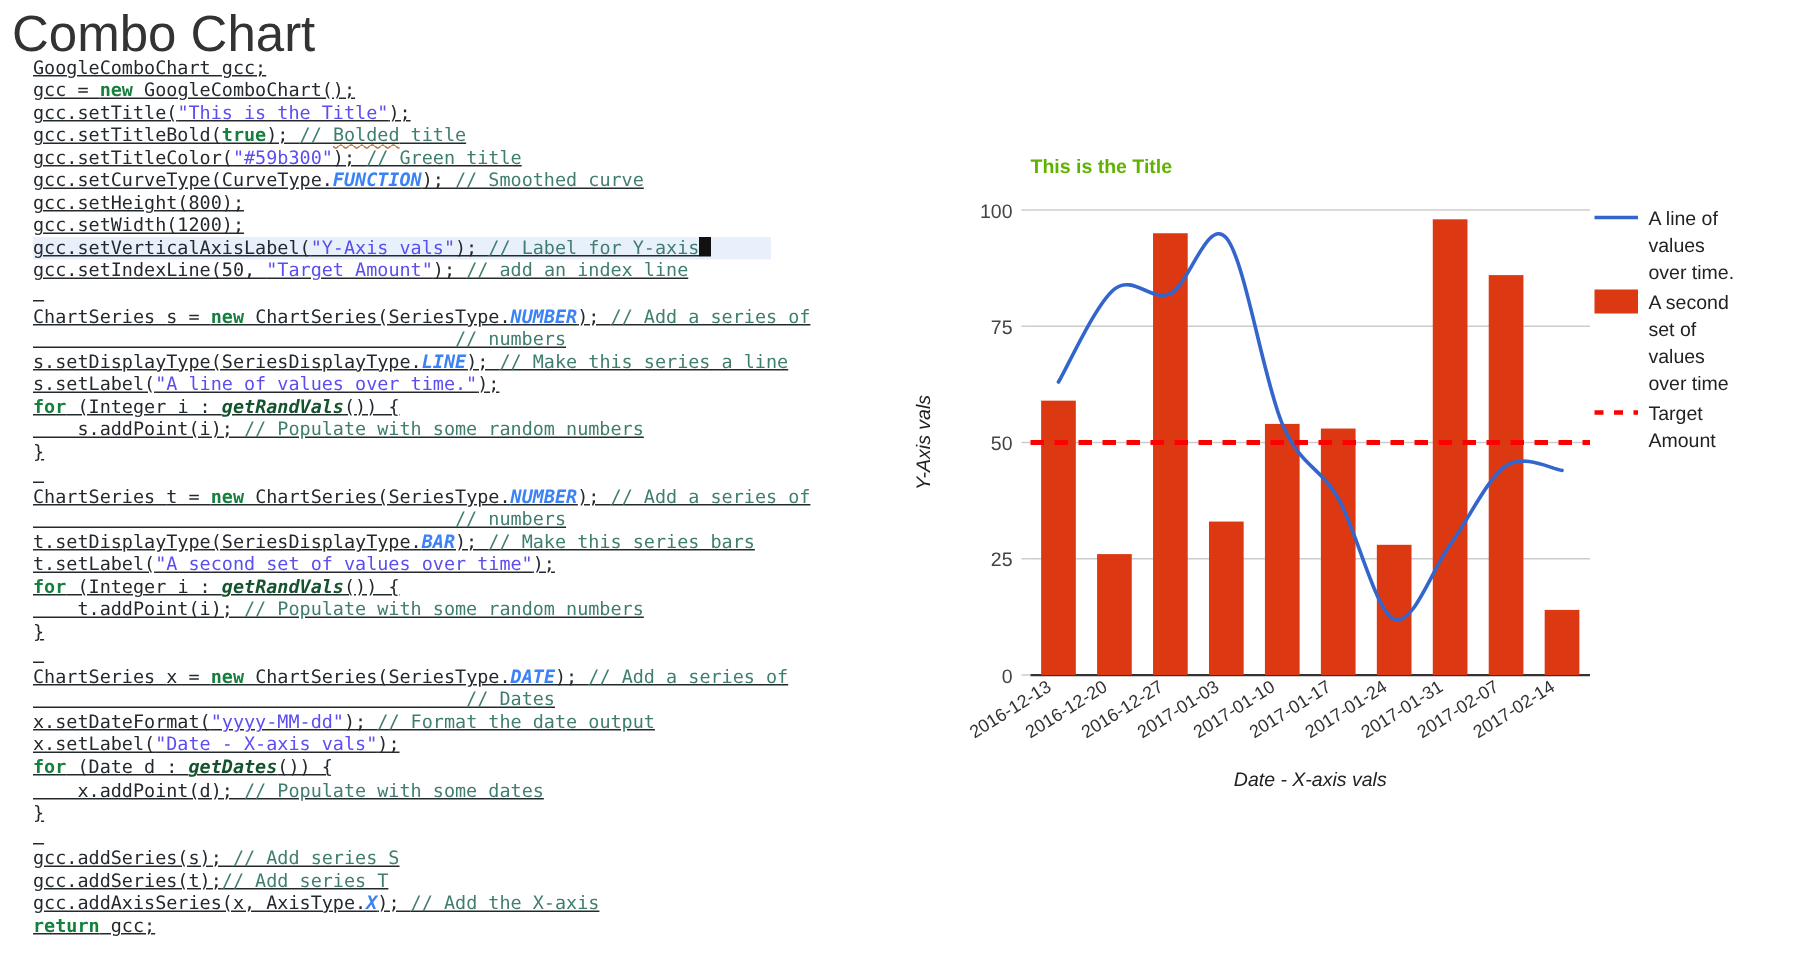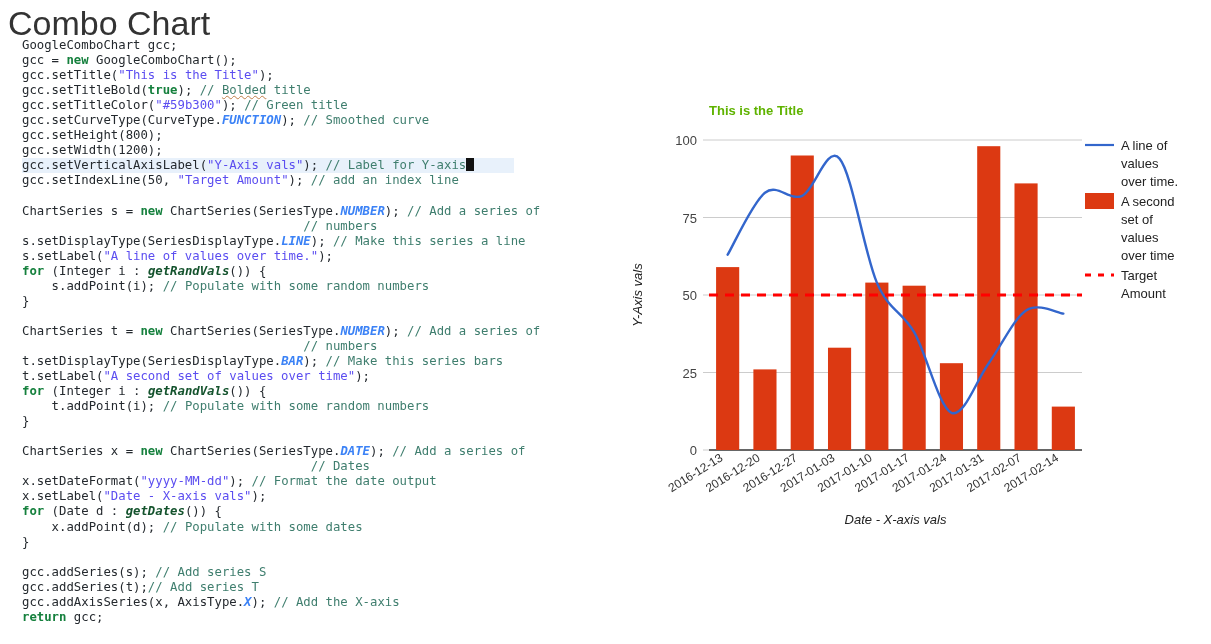--- a/index.html
+++ b/index.html
@@ -17,42 +17,42 @@
     letter-spacing:0px;
   }
 
   
   #code-block{
     position:absolute;left:22px;top:38px;width:500px;
     font-family:"DejaVu Sans Mono","Liberation Mono",monospace;
     font-size:12.3px;line-height:15.05px;
     color:#24292e;white-space:pre;
   }
-  .cl{display:block;height:15.05px;}
+  .cl{display:block;height:15.05px;text-decoration:underline;}
   .cl.hl{background:#e8f1fb;width:492px;}
   .tok-type{color:#24292e;}
   .tok-ident{color:#24292e;}
   .tok-kw{color:#15803d;font-weight:bold;}
   .tok-str{color:#5b4df0;}
   .tok-com{color:#3f7e6e;}
   .tok-enum{color:#3b82f6;font-style:italic;font-weight:bold;}
   .tok-fn{color:#14532d;font-style:italic;font-weight:bold;}
   .squig{
     text-decoration:underline;
     text-decoration-style:wavy;
     text-decoration-color:#c0804a;
     text-decoration-thickness:1px;
   }
   .caret{
     display:inline-block;width:8px;height:13px;background:#111;
     vertical-align:-2px;
   }
 
   
-  #chart-area{position:absolute;left:620px;top:0px;width:591px;height:644px;}
+  #chart-area{position:absolute;left:598px;top:0px;width:591px;height:644px;}
   #chart-title{
     position:absolute;left:89px;top:103px;
     font-size:13px;font-weight:bold;color:#5fb300;
   }
   #chart-svg{position:absolute;left:0;top:0;}
 
   .ytick{font-size:13px;fill:#444444;font-family:"Liberation Sans",sans-serif;}
   .xtick{font-size:12px;fill:#333333;font-family:"Liberation Sans",sans-serif;}
   .axis-title{font-size:13px;fill:#222222;font-style:italic;font-family:"Liberation Sans",sans-serif;}
   .legend-text{font-size:13px;fill:#222222;font-family:"Liberation Sans",sans-serif;}

